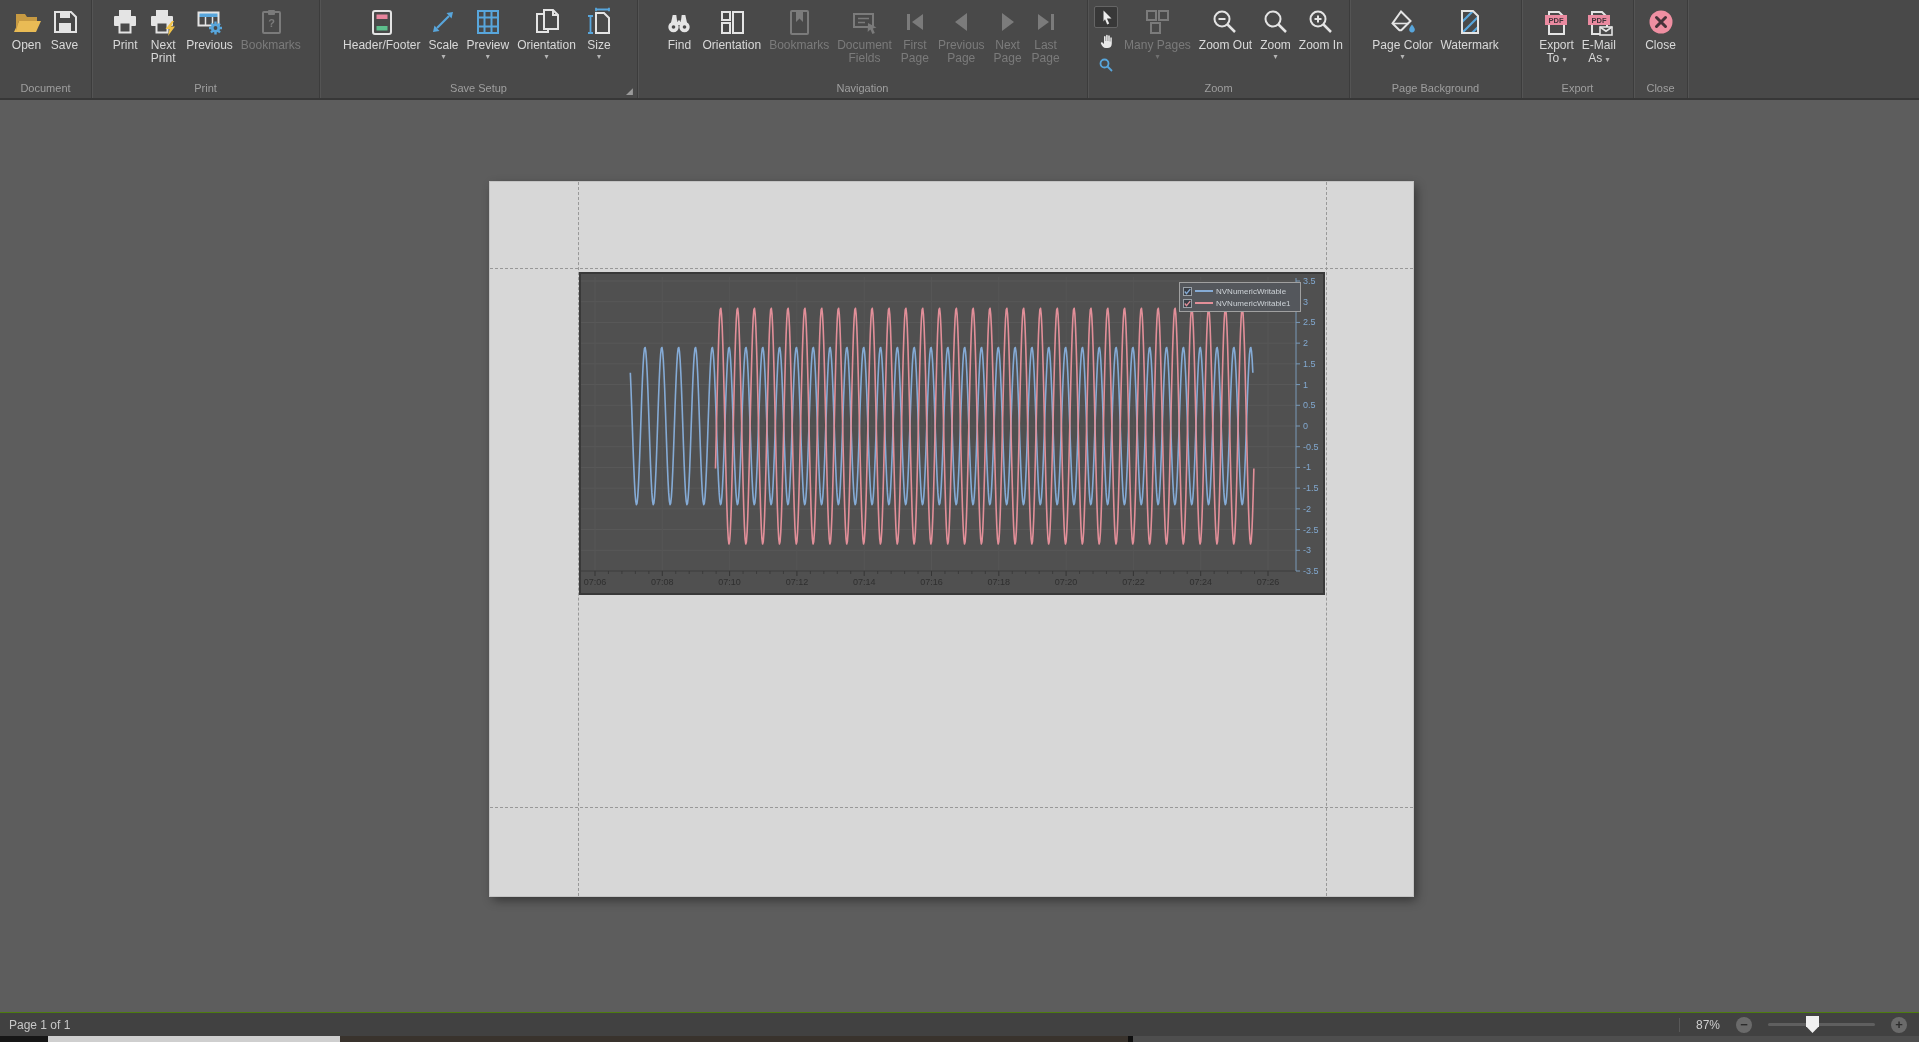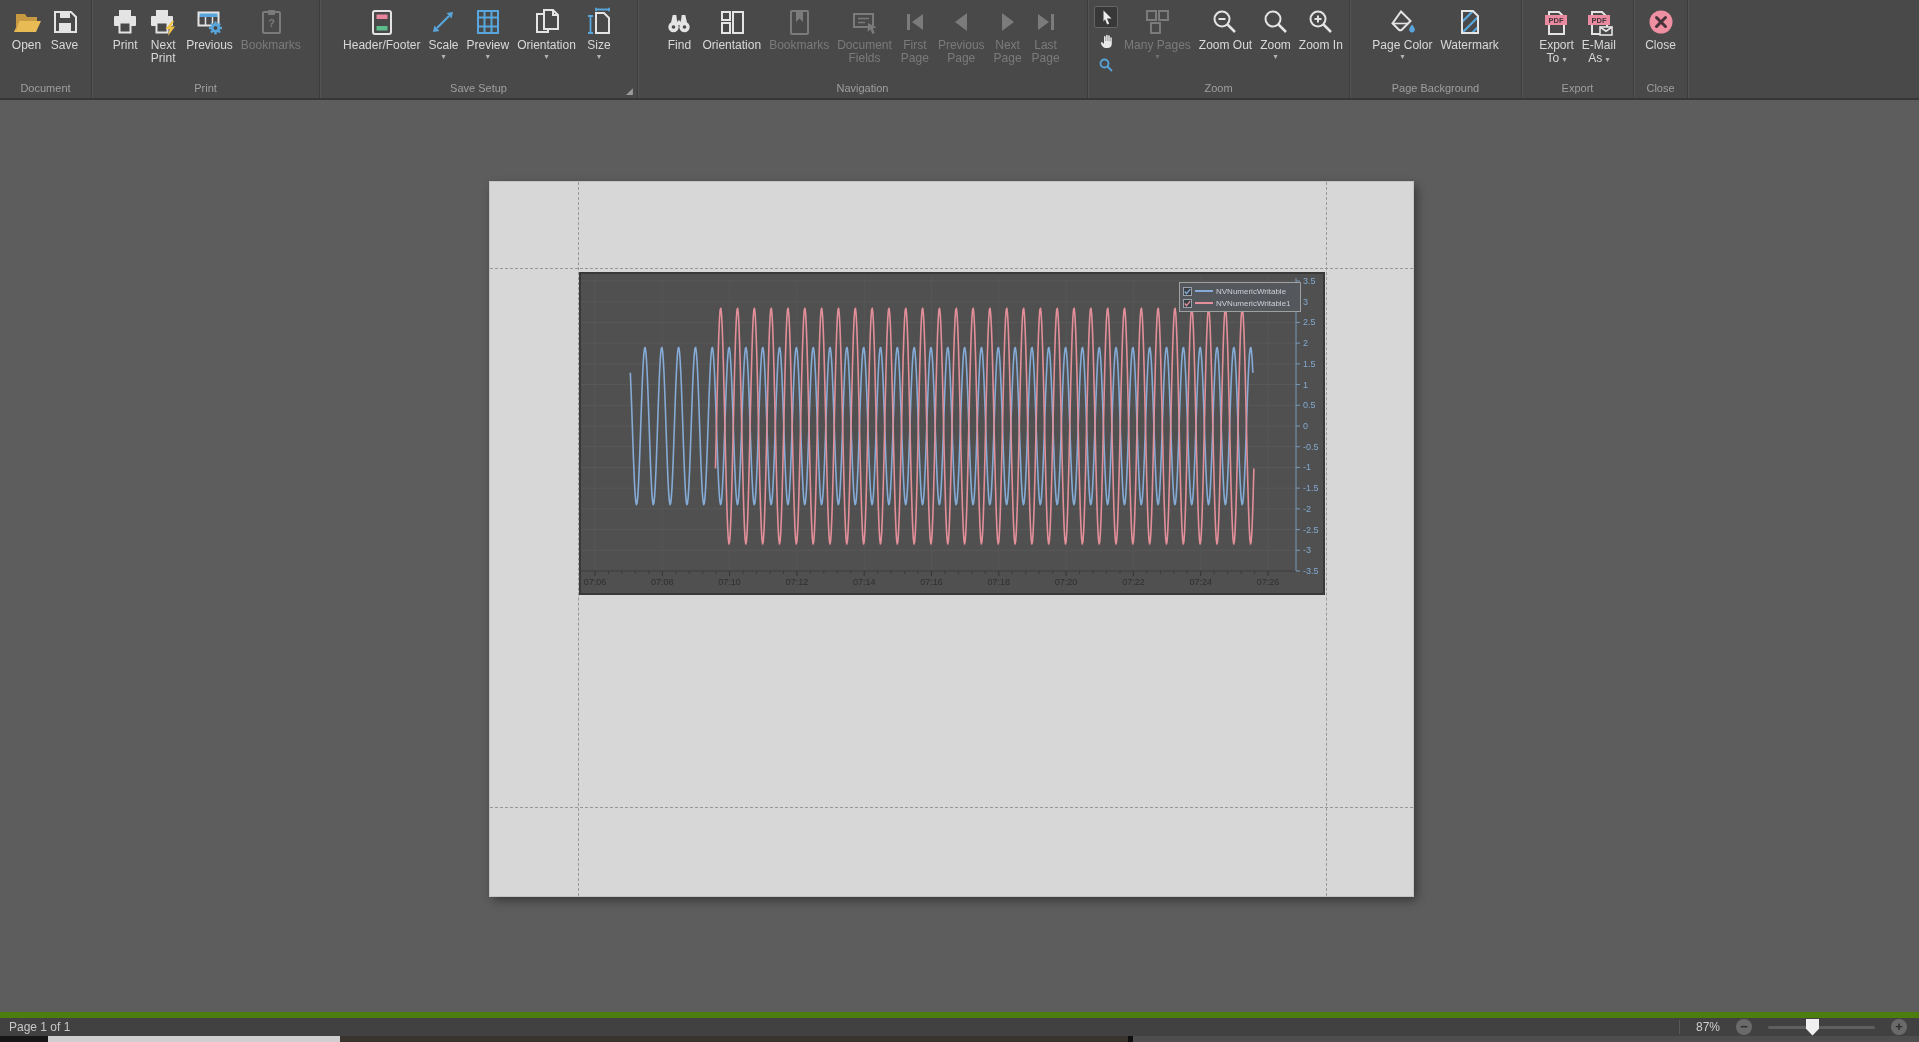--- a/index.html
+++ b/index.html
@@ -49,21 +49,21 @@
   .chart svg.plot { display:block; }
   .legend { position:absolute; left:598px; top:8px; width:122px;
     background:#54575c; border:1px solid #a0a0a0; padding:2px 3px; }
   .lrow { display:flex; align-items:center; height:12px; gap:3px;text-align:right; }
   .cb { width:9px; height:9px; border:1px solid #9aa1a8; background:#3b4048; flex:0 0 9px; }
   .cb svg { display:block; }
   .lsample { width:18px; height:2px; flex:0 0 18px; }
   .lname { font-size:8px; color:#ccd1d6; white-space:nowrap; overflow:hidden; }
 
   
-  .statusbar { height:24px; flex:0 0 24px; background:#414141; border-top:6px solid #4d7c0f;
+  .statusbar { height:24px; flex:0 0 24px; background:#414141; border-top:1px solid #4d7c0f;
     display:flex; align-items:center; color:#c8c8c8; font-size:12px; }
   .pageinfo { padding-left:9px; }
   .sb-right { margin-left:auto; display:flex; align-items:center; gap:16px; padding-right:12px; }
   .sb-sep { width:1px; height:14px; background:#585858; }
   .zoomval { color:#cfcfcf; font-size:12px; }
   .zbtn { width:16px; height:16px; border-radius:50%; background:#6a6a6a; color:#2c2c2c;
     display:flex; align-items:center; justify-content:center; font-size:13px; font-weight:bold; line-height:14px; }
   .ztrack { position:relative; width:107px; height:3px; background:#5f5f5f; border-radius:2px; }
   .zthumb { position:absolute; left:38px; top:-7px; width:13px; height:17px; background:#f0f0f0;
     clip-path:polygon(0 0,100% 0,100% 60%,50% 100%,0 60%); }

